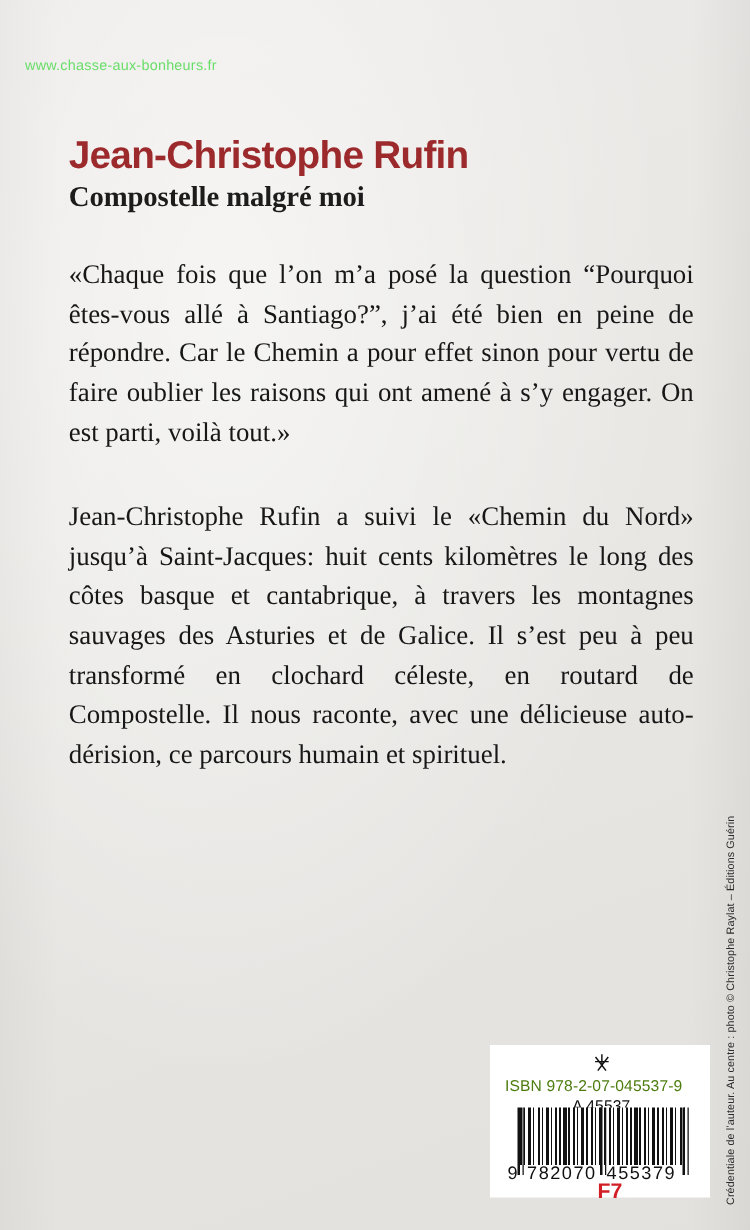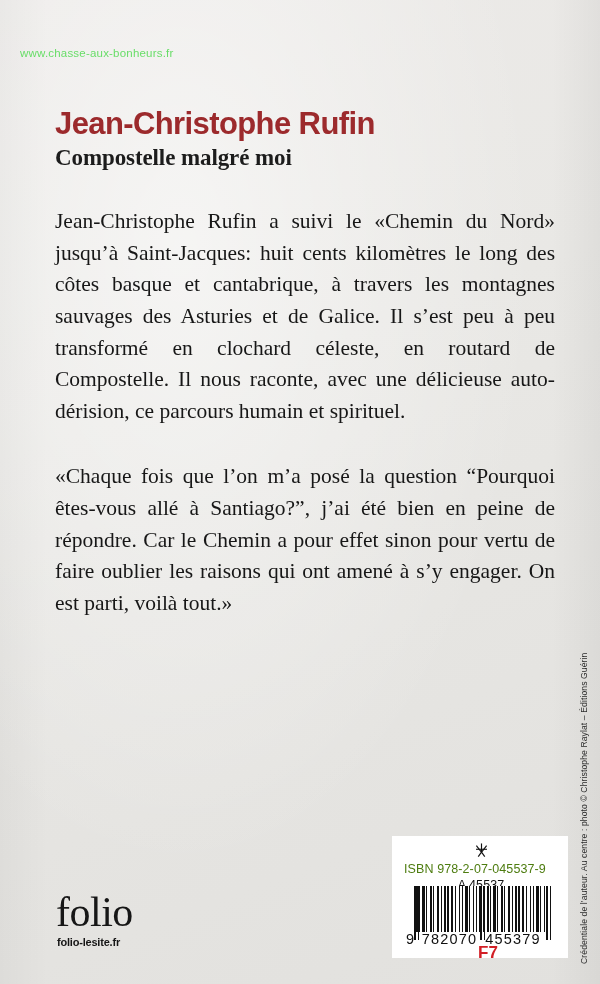--- a/index.html
+++ b/index.html
@@ -271,23 +271,23 @@
 
   <div class="watermark">www.chasse-aux-bonheurs.fr</div>
 
   <div class="textblock">
 
     <h1 class="author">Jean-Christophe Rufin</h1>
 
 
     <h3 class="subtitle">Compostelle malgré moi</h3>
 
+    <p class="para para-quote">«Chaque fois que l’on m’a posé la question “Pourquoi êtes-vous allé à Santiago?”, j’ai été bien en peine de répondre. Car le Chemin a pour effet sinon pour vertu de faire oublier les raisons qui ont amené à s’y engager. On est parti, voilà tout.»</p>
+
     <p class="para para-blurb">Jean-Christophe Rufin a suivi le «Chemin du Nord» jusqu’à Saint-Jacques: huit cents kilomètres le long des côtes basque et cantabrique, à travers les montagnes sauvages des Asturies et de Galice. Il s’est peu à peu transformé en clochard céleste, en routard de Compostelle. Il nous raconte, avec une délicieuse auto-dérision, ce parcours humain et spirituel.</p>
-
-    <p class="para para-quote">«Chaque fois que l’on m’a posé la question “Pourquoi êtes-vous allé à Santiago?”, j’ai été bien en peine de répondre. Car le Chemin a pour effet sinon pour vertu de faire oublier les raisons qui ont amené à s’y engager. On est parti, voilà tout.»</p>
 
   </div>
 
   <div class="credits-wrap">
     <div class="credits-inner">Crédentiale de l’auteur. Au centre : photo © Christophe Raylat – Éditions Guérin</div>
   </div>
 
   <div class="isbn-panel">
 
     <div class="isbn-line1">
@@ -317,18 +317,14 @@
       <span class="guard g6"></span>
       <div class="barcode-digits">
         <span class="bc-lead">9</span>
         <span class="bc-grp">782070</span>
         <span class="bc-grp2">455379</span>
       </div>
     </div>
 
   </div>
 
-  <div class="folio-logo">
-    <div class="folio-word">folio</div>
-    <div class="folio-site">folio-lesite.fr</div>
-  </div>
 
 </div>
 
 </body></html>

